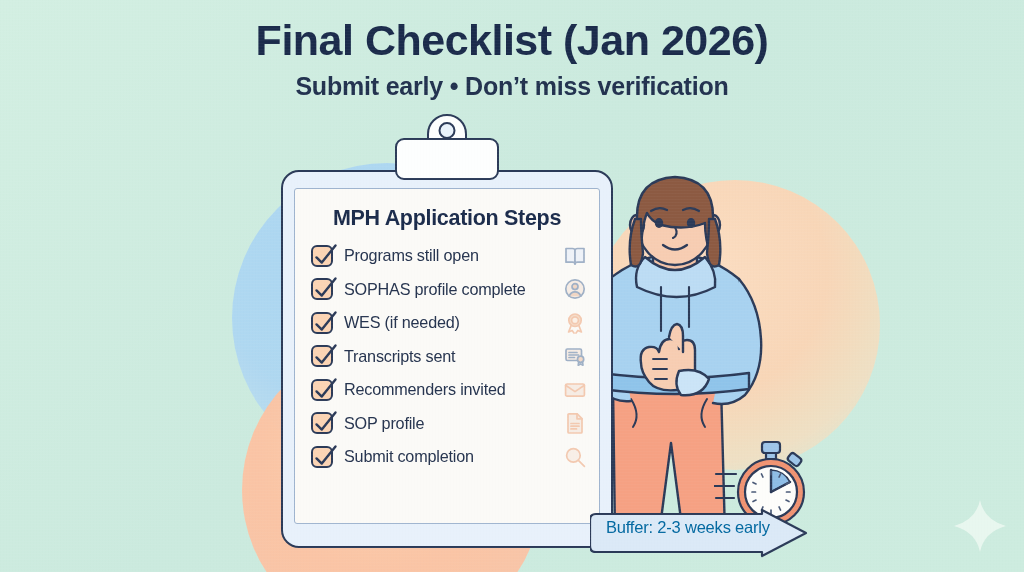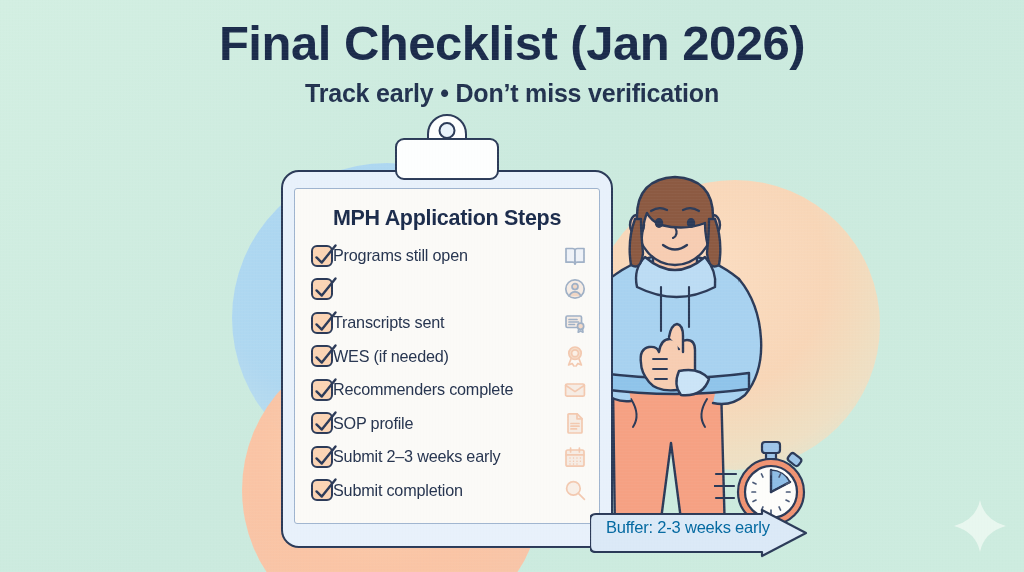--- a/index.html
+++ b/index.html
@@ -53,21 +53,21 @@
   
   .header {
     position: absolute;
     left: 0;
     top: 16px;
     width: 1024px;
     text-align: center;
     z-index: 30;
   }
   .title {
-    font-size: 49px;
+    font-size: 43px;
     font-weight: 700;
     letter-spacing: -0.5px;
     color: #1b2b4b;
     line-height: 1.12;
     margin: 0;
   }
   .subtitle {
     font-size: 25px;
     font-weight: 700;
     color: #22324f;
@@ -167,20 +167,21 @@
   }
   .checkbox svg {
     position: absolute;
     left: -3px;
     top: -5px;
     width: 30px;
     height: 30px;
     overflow: visible;
   }
   .row-label {
+    margin-left: 11px;
     font-size: 16.2px;
     color: #26344f;
     white-space: nowrap;
     letter-spacing: -0.2px;
   }
   .row-icon {
     margin-left: auto;
     width: 24px;
     height: 24px;
     flex: 0 0 24px;
@@ -227,21 +228,21 @@
 
 <div id="stage">
 
   <div class="bg-base"></div>
   <div class="bg-blob blob-blue"></div>
   <div class="bg-blob blob-peach"></div>
   <div class="bg-blob blob-peach-right"></div>
 
   <div class="header">
     <div class="title">Final Checklist (Jan 2026)</div>
-    <div class="subtitle">Track early • Don’t miss verification</div>
+    <div class="subtitle">Submit early • Don’t miss verification</div>
   </div>
 
   <div class="person">
     <svg width="200" height="380" viewBox="0 0 200 380">
       <defs>
         <clipPath id="bodyclip">
             <rect x="0" y="0" width="200" height="380"></rect>
           </clipPath>
       </defs>
       <g clip-path="url(#bodyclip)" stroke="#2b3a58" stroke-width="2.4" stroke-linejoin="round" stroke-linecap="round">
@@ -315,25 +316,41 @@
                 <path d="M21 4.5h-6.4c-1.4 0-2.6.9-2.6 2V20c0-1 1.2-1.8 2.6-1.8H21z" fill="#eef2f8"></path>
               </svg>
             </div>
           </div>
           <div class="row">
             <div class="checkbox">
               <svg viewBox="0 0 30 30" fill="none" stroke="#2b3a58" stroke-width="2.4" stroke-linecap="round" stroke-linejoin="round">
                 <path d="M6.5 15.4 L11.8 20.6 L25.5 3.4"></path>
               </svg>
             </div>
+            <div class="row-label">SOPHAS profile complete</div>
             <div class="row-icon">
               <svg width="24" height="24" viewBox="0 0 24 24" fill="none" stroke="#9fb0c6" stroke-width="1.7" stroke-linecap="round" stroke-linejoin="round">
                 <circle cx="12" cy="12" r="9.2" fill="#f6ece4"></circle>
                 <circle cx="12" cy="9.6" r="3" fill="#f0d6c4"></circle>
                 <path d="M6.2 19.2c1-3 3.2-4.4 5.8-4.4s4.8 1.4 5.8 4.4" fill="#f0d6c4"></path>
+              </svg>
+            </div>
+          </div>
+          <div class="row">
+            <div class="checkbox">
+              <svg viewBox="0 0 30 30" fill="none" stroke="#2b3a58" stroke-width="2.4" stroke-linecap="round" stroke-linejoin="round">
+                <path d="M6.5 15.4 L11.8 20.6 L25.5 3.4"></path>
+              </svg>
+            </div>
+            <div class="row-label">WES (if needed)</div>
+            <div class="row-icon">
+              <svg width="24" height="24" viewBox="0 0 24 24" fill="none" stroke="#f3c9b0" stroke-width="1.7" stroke-linecap="round" stroke-linejoin="round">
+                <circle cx="12" cy="9.2" r="6.2" fill="#f6ddc9"></circle>
+                <circle cx="12" cy="9.2" r="3.4" fill="#fbf0e6"></circle>
+                <path d="M8.2 14.4L5.6 21l3.5-1.6L11 22M15.8 14.4L18.4 21l-3.5-1.6L13 22"></path>
               </svg>
             </div>
           </div>
           <div class="row">
             <div class="checkbox">
               <svg viewBox="0 0 30 30" fill="none" stroke="#2b3a58" stroke-width="2.4" stroke-linecap="round" stroke-linejoin="round">
                 <path d="M6.5 15.4 L11.8 20.6 L25.5 3.4"></path>
               </svg>
             </div>
             <div class="row-label">Transcripts sent</div>
@@ -345,73 +362,40 @@
                 <path d="M15.8 17.6l-.6 3.6 2.4-1.3 2.4 1.3-.6-3.6"></path>
               </svg>
             </div>
           </div>
           <div class="row">
             <div class="checkbox">
               <svg viewBox="0 0 30 30" fill="none" stroke="#2b3a58" stroke-width="2.4" stroke-linecap="round" stroke-linejoin="round">
                 <path d="M6.5 15.4 L11.8 20.6 L25.5 3.4"></path>
               </svg>
             </div>
-            <div class="row-label">WES (if needed)</div>
-            <div class="row-icon">
-              <svg width="24" height="24" viewBox="0 0 24 24" fill="none" stroke="#f3c9b0" stroke-width="1.7" stroke-linecap="round" stroke-linejoin="round">
-                <circle cx="12" cy="9.2" r="6.2" fill="#f6ddc9"></circle>
-                <circle cx="12" cy="9.2" r="3.4" fill="#fbf0e6"></circle>
-                <path d="M8.2 14.4L5.6 21l3.5-1.6L11 22M15.8 14.4L18.4 21l-3.5-1.6L13 22"></path>
-              </svg>
-            </div>
-          </div>
-          <div class="row">
-            <div class="checkbox">
-              <svg viewBox="0 0 30 30" fill="none" stroke="#2b3a58" stroke-width="2.4" stroke-linecap="round" stroke-linejoin="round">
-                <path d="M6.5 15.4 L11.8 20.6 L25.5 3.4"></path>
-              </svg>
-            </div>
-            <div class="row-label">Recommenders complete</div>
+            <div class="row-label">Recommenders invited</div>
             <div class="row-icon">
               <svg width="24" height="24" viewBox="0 0 24 24" fill="none" stroke="#f3c9b0" stroke-width="1.7" stroke-linecap="round" stroke-linejoin="round">
                 <rect x="2.6" y="6" width="18.8" height="12.2" rx="1.5" fill="#f6ece4"></rect>
                 <path d="M2.6 7.2L12 13.6l9.4-6.4"></path>
               </svg>
             </div>
           </div>
           <div class="row">
             <div class="checkbox">
               <svg viewBox="0 0 30 30" fill="none" stroke="#2b3a58" stroke-width="2.4" stroke-linecap="round" stroke-linejoin="round">
                 <path d="M6.5 15.4 L11.8 20.6 L25.5 3.4"></path>
               </svg>
             </div>
             <div class="row-label">SOP profile</div>
             <div class="row-icon">
               <svg width="24" height="24" viewBox="0 0 24 24" fill="none" stroke="#f3c9b0" stroke-width="1.7" stroke-linecap="round" stroke-linejoin="round">
                 <path d="M6 2.8h8.2L19 7.6V21a1 1 0 0 1-1 1H6a1 1 0 0 1-1-1V3.8a1 1 0 0 1 1-1z" fill="#f6ece4"></path>
                 <path d="M14 2.8v5h5"></path>
                 <path d="M8 12.5h8M8 15.2h8M8 17.9h5.5"></path>
-              </svg>
-            </div>
-          </div>
-          <div class="row">
-            <div class="checkbox">
-              <svg viewBox="0 0 30 30" fill="none" stroke="#2b3a58" stroke-width="2.4" stroke-linecap="round" stroke-linejoin="round">
-                <path d="M6.5 15.4 L11.8 20.6 L25.5 3.4"></path>
-              </svg>
-            </div>
-            <div class="row-label">Submit 2–3 weeks early</div>
-            <div class="row-icon">
-              <svg width="24" height="24" viewBox="0 0 24 24" fill="none" stroke="#f3c9b0" stroke-width="1.7" stroke-linecap="round" stroke-linejoin="round">
-                <rect x="3" y="5" width="18" height="16.2" rx="1.8" fill="#f6ece4"></rect>
-                <path d="M3 9.8h18"></path>
-                <path d="M7.6 3v4M16.4 3v4"></path>
-                <g stroke-width="1.5">
-                  <path d="M7 13h.01M10.5 13h.01M14 13h.01M17.4 13h.01M7 16.2h.01M10.5 16.2h.01M14 16.2h.01M17.4 16.2h.01M7 19h.01M10.5 19h.01M14 19h.01"></path>
-                </g>
               </svg>
             </div>
           </div>
           <div class="row">
             <div class="checkbox">
               <svg viewBox="0 0 30 30" fill="none" stroke="#2b3a58" stroke-width="2.4" stroke-linecap="round" stroke-linejoin="round">
                 <path d="M6.5 15.4 L11.8 20.6 L25.5 3.4"></path>
               </svg>
             </div>
             <div class="row-label">Submit completion</div>

